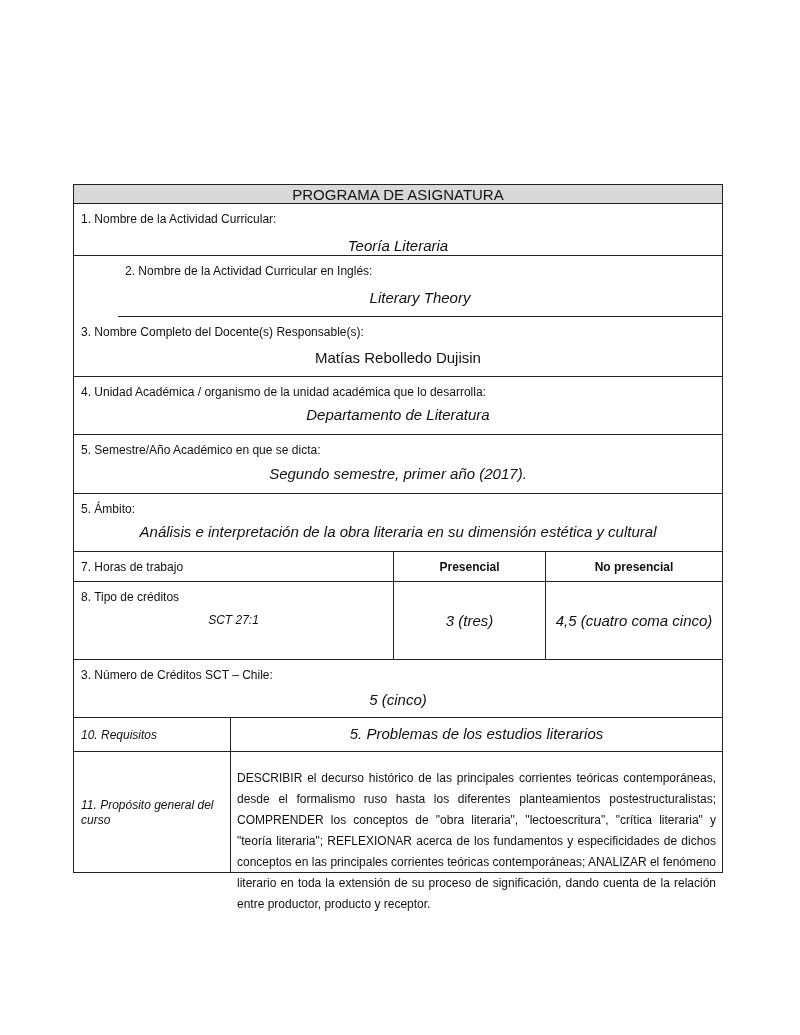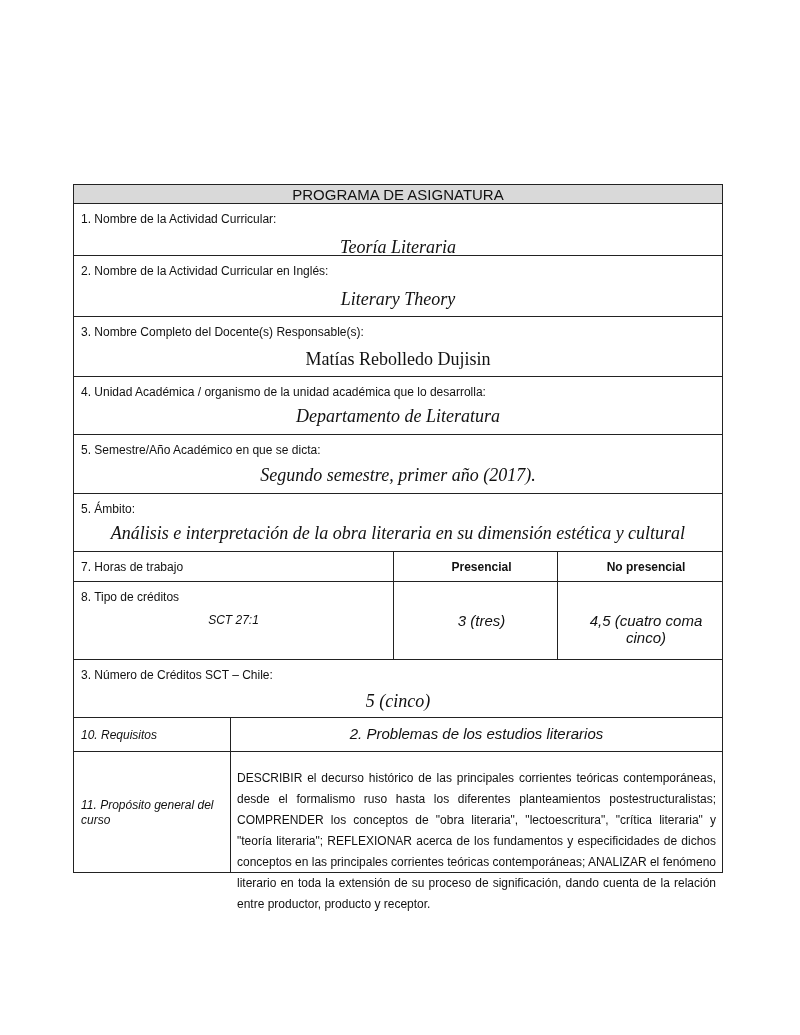--- a/index.html
+++ b/index.html
@@ -2,29 +2,29 @@
 <html><head>
 <meta charset="utf-8">
 <style>
   html, body { margin: 0; padding: 0; background: #ffffff; }
   body { width: 800px; height: 1035px; position: relative; font-family: "Liberation Sans", sans-serif; color: #111; }
   .tbl { position: absolute; left: 73px; top: 184px; width: 650px; border: 1.5px solid #222; box-sizing: border-box; }
   .row { position: relative; border-bottom: 1.5px solid #222; box-sizing: border-box; }
   .row:last-child { border-bottom: none; }
   .hdr { height: 19px; background: #d9d9d9; display: flex; align-items: center; justify-content: center; font-size: 15px; }
   .lbl { position: absolute; left: 7px; top: 8px; font-size: 12px; }
-  .val { position: absolute; left: 0; right: 0; text-align: center; font-size: 18px; font-style: italic; font-family: Liberation Serif, serif; }
+  .val { position: absolute; left: 0; right: 0; text-align: center; font-size: 15px; font-style: italic; }
   .val.up { font-style: normal; }
   .r1 { height: 52px; } .r1 .val { top: 33px; }
-  .r2 { height: 61px; } .r2 .val { top: 33px; }
+  .r2 { height: 61px; margin-left: 44px; } .r2 .val { top: 33px; }
   .r3 { height: 60px; } .r3 .val { top: 32px; }
   .r4 { height: 58px; } .r4 .val { top: 29px; }
   .r5 { height: 59px; } .r5 .val { top: 30px; }
   .r6 { height: 58px; } .r6 .val { top: 29px; }
-  .grid3 { display: flex; gap: 12px; }
+  .grid3 { display: flex; }
   .grid3 > div { position: relative; border-right: 1.5px solid #222; box-sizing: border-box; }
   .grid3 > div:last-child { border-right: none; }
   .c1 { width: 320px; } .c2 { width: 152px; } .c3 { flex: 1; }
   .r7 { height: 30px; }
   .r7 .c1, .r7 .c2, .r7 .c3 { height: 100%; }
   .r7 .lbl { top: 8px; }
   .r7 .ctr { position: absolute; left: 0; right: 0; top: 8px; text-align: center; font-size: 12px; font-weight: bold; }
   .r8 { height: 78px; }
   .r8 .c1, .r8 .c2, .r8 .c3 { height: 100%; }
   .r8 .sct { position: absolute; left: 0; right: 0; top: 31px; text-align: center; font-size: 12px; font-style: italic; padding-left: 0; }
@@ -109,21 +109,21 @@
   <div class="row r9">
     <span class="lbl">3. Número de Créditos SCT – Chile:</span>
     <span class="val">5 (cinco)</span>
   </div>
 
   <div class="row r10 grid2">
     <div class="d1">
       <span class="lbl">10. Requisitos</span>
     </div>
     <div class="d2">
-      <span class="req">2. Problemas de los estudios literarios</span>
+      <span class="req">5. Problemas de los estudios literarios</span>
     </div>
   </div>
 
   <div class="row r11 grid2">
     <div class="d1">
       <span class="lbl">11. Propósito general del curso</span>
     </div>
     <div class="d2">
       <div class="purpose">DESCRIBIR el decurso histórico de las principales corrientes teóricas contemporáneas, desde el formalismo ruso hasta los diferentes planteamientos postestructuralistas; COMPRENDER los conceptos de "obra literaria", "lectoescritura", "crítica literaria" y "teoría literaria"; REFLEXIONAR acerca de los fundamentos y especificidades de dichos conceptos en las principales corrientes teóricas contemporáneas; ANALIZAR el fenómeno literario en toda la extensión de su proceso de significación, dando cuenta de la relación entre productor, producto y receptor.</div>
     </div>

